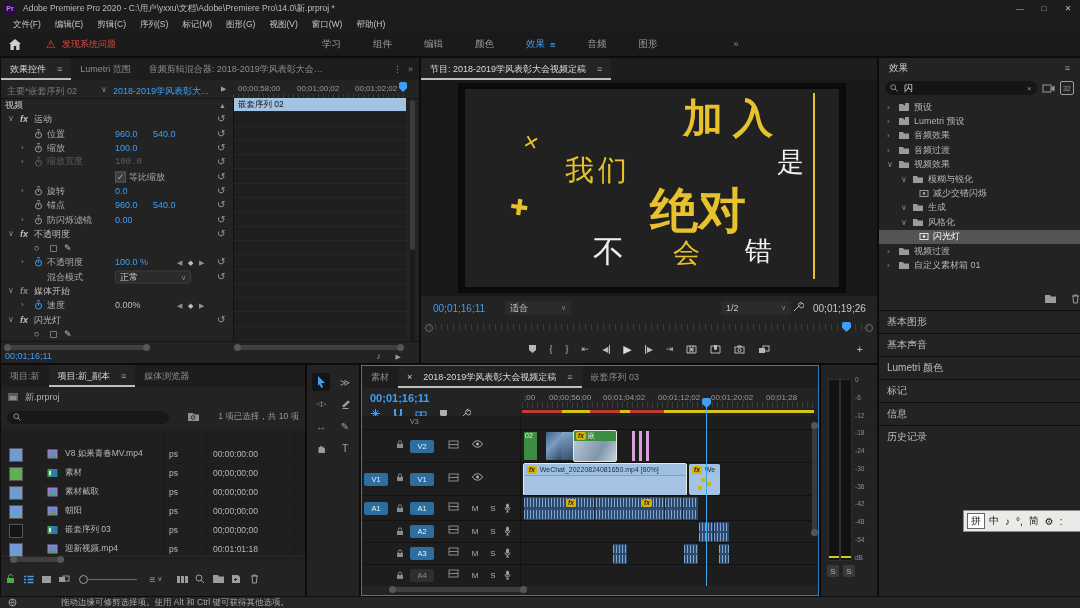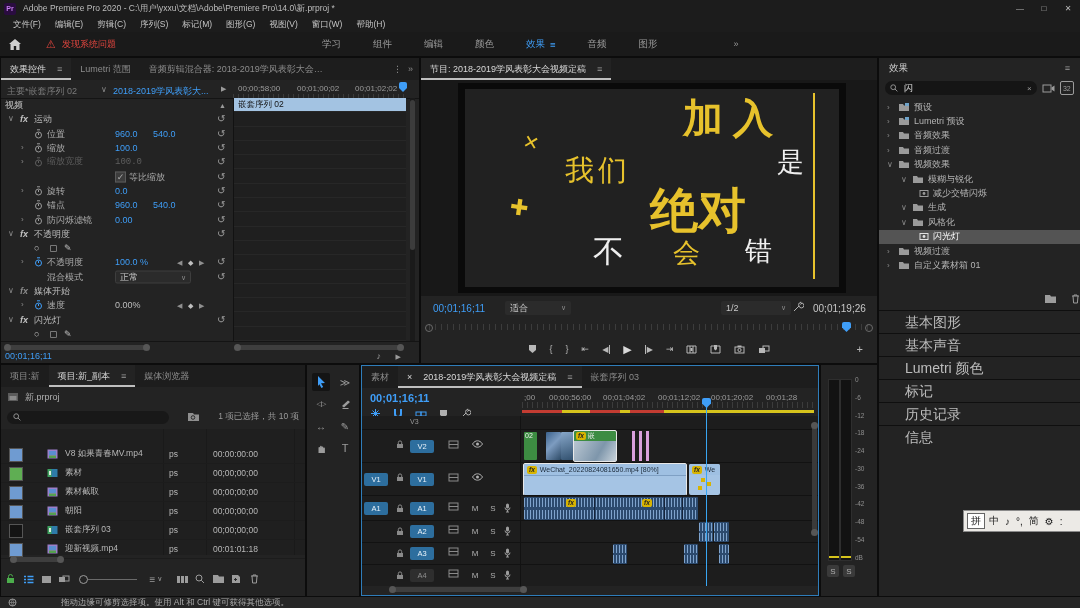--- a/index.html
+++ b/index.html
@@ -63,21 +63,21 @@
   .ms{width:14px;height:12px;color:#b0b0b0;font-size:8px;display:flex;align-items:center;justify-content:center;}
   .clip{position:absolute;overflow:hidden;border-radius:1px;font-size:7px;}
   .fxtag{display:inline-block;background:#d8b400;color:#232323;font-style:italic;font-weight:bold;
          font-size:6.5px;border-radius:2px;padding:0 2px;line-height:8px;}
   .wave{position:absolute;left:0;right:0;height:38%;background:repeating-linear-gradient(90deg,#7fa3cc 0 1px,transparent 1px 3px);}
   .tick{font-size:6.5px;color:#8f8f8f;line-height:1;}
   
   .fxrow{height:14.4px;display:flex;align-items:center;gap:4px;font-size:9px;color:#b4b4b4;white-space:nowrap;}
   .fxrow .tw{color:#8a8a8a;font-size:8px;width:7px;}
   .fxrow.sel{background:#545454;color:#fff;}
-  .side-head{display:block;height:22px;line-height:22px;padding-left:26px;font-size:14px;color:#bdbdbd;
+  .side-head{display:block;height:22px;line-height:22px;padding-left:8px;font-size:10px;color:#bdbdbd;
              border-top:1px solid #0f0f0f;background:#232323;}
   
   .prow{position:relative;height:18px;border-bottom:1px solid #1c1c1c;}
   .prow span{position:absolute;top:50%;transform:translateY(-50%);font-size:8.5px;color:#b8b8b8;white-space:nowrap;}
   .chip{position:absolute;left:8px;top:3px;width:12px;height:12px;border:1px solid #555;}
   .picon{position:absolute;left:46px;top:4px;}
   .pn{left:64px;}.pf{left:168px;color:#9a9a9a;}.pstart{left:212px;color:#9a9a9a;}
   .colline{position:absolute;top:0;bottom:0;width:1px;background:#1a1a1a;}
   
   .scrthumb{position:absolute;height:5px;background:#3e3e3e;border-radius:3px;}
@@ -569,22 +569,22 @@
             <path d="M1 2h7M3 2V1h3v1M2 2l.6 7h3.8L7 2" stroke="#9c9c9c" fill="none"></path>
           </svg>
         </span>
     </div>
 
     <div class="abs" style="left:0;top:252px;width:201px;">
         <div class="side-head">基本图形</div>
         <div class="side-head">基本声音</div>
         <div class="side-head">Lumetri 颜色</div>
         <div class="side-head">标记</div>
+        <div class="side-head">信息</div>
         <div class="side-head">历史记录</div>
-        <div class="side-head">信息</div>
       </div>
 
     <div class="abs flex" style="left:84px;top:452px;width:114px;height:20px;background:#eceae6;border:1px solid #8a8a8a;padding:0 3px;gap:2px;">
         <span class="ime-item">拼</span>
         <span class="ime-item">中</span>
         <span class="ime-item">♪</span>
         <span class="ime-item">°,</span>
         <span class="ime-item">简</span>
         <span class="ime-item">⚙</span>
         <span class="ime-item">:</span>

